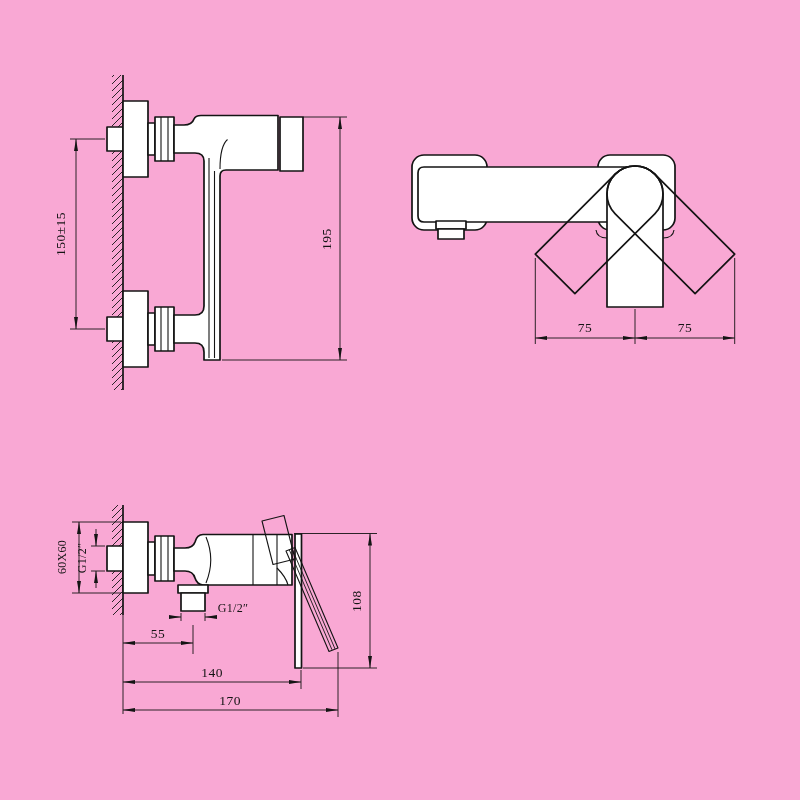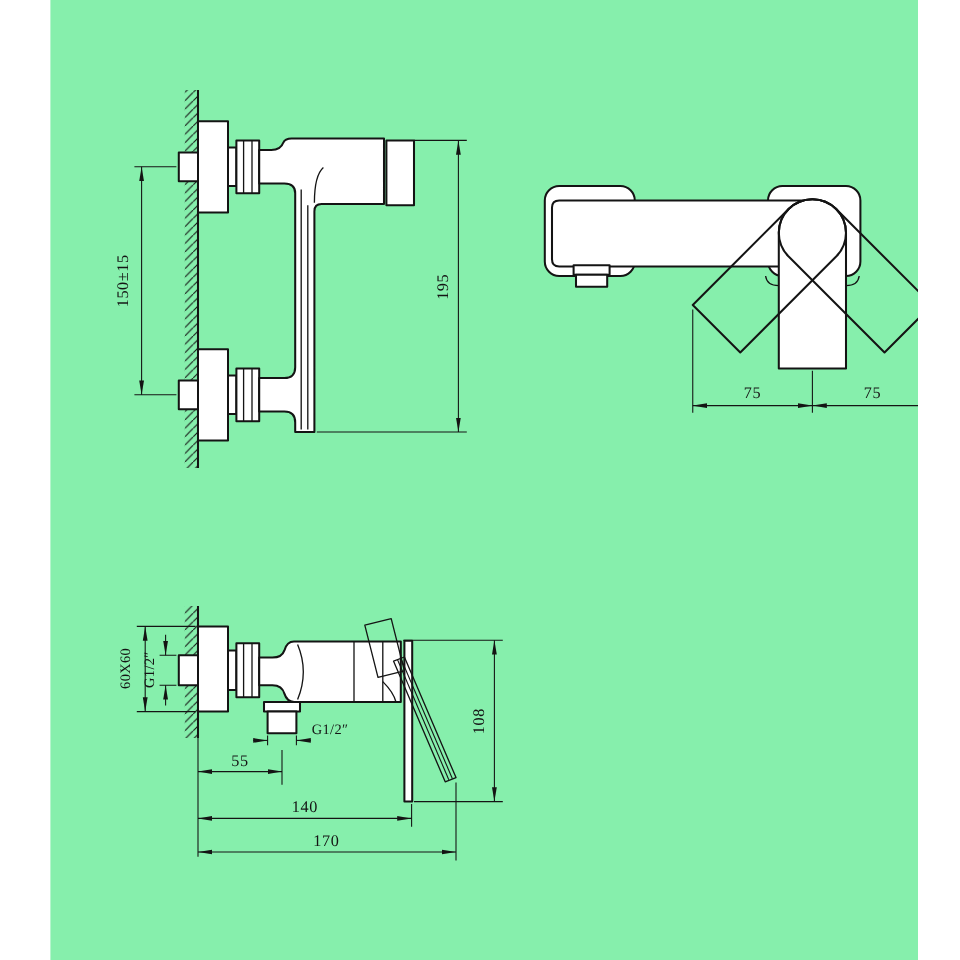--- a/index.html
+++ b/index.html
@@ -1,16 +1,16 @@
 <!DOCTYPE html>
 <html><head>
 <meta charset="utf-8">
 <style>
   html,body{margin:0;padding:0;background:#fff;}
-  .canvas{width:723px;height:800px;background:#86efac;position:relative;overflow:hidden;margin-left:42px;}
+  .canvas{width:800px;height:800px;background:#f9a8d4;position:relative;overflow:hidden;}
   svg{display:block;}
   .ol   {fill:none;stroke:#141414;stroke-width:1.7;stroke-linejoin:round;}
   .olf  {fill:#ffffff;stroke:#141414;stroke-width:1.7;stroke-linejoin:round;}
   .md   {fill:none;stroke:#141414;stroke-width:1.1;stroke-linejoin:round;}
   .dim  {fill:none;stroke:#141414;stroke-width:0.9;}
   .txt  {font-family:"Liberation Serif","DejaVu Serif",serif;font-size:13.5px;fill:#141414;letter-spacing:0.5px;}
   .txts {font-family:"Liberation Serif","DejaVu Serif",serif;font-size:12px;fill:#141414;letter-spacing:0.3px;}
 </style>
 </head>
 <body>

